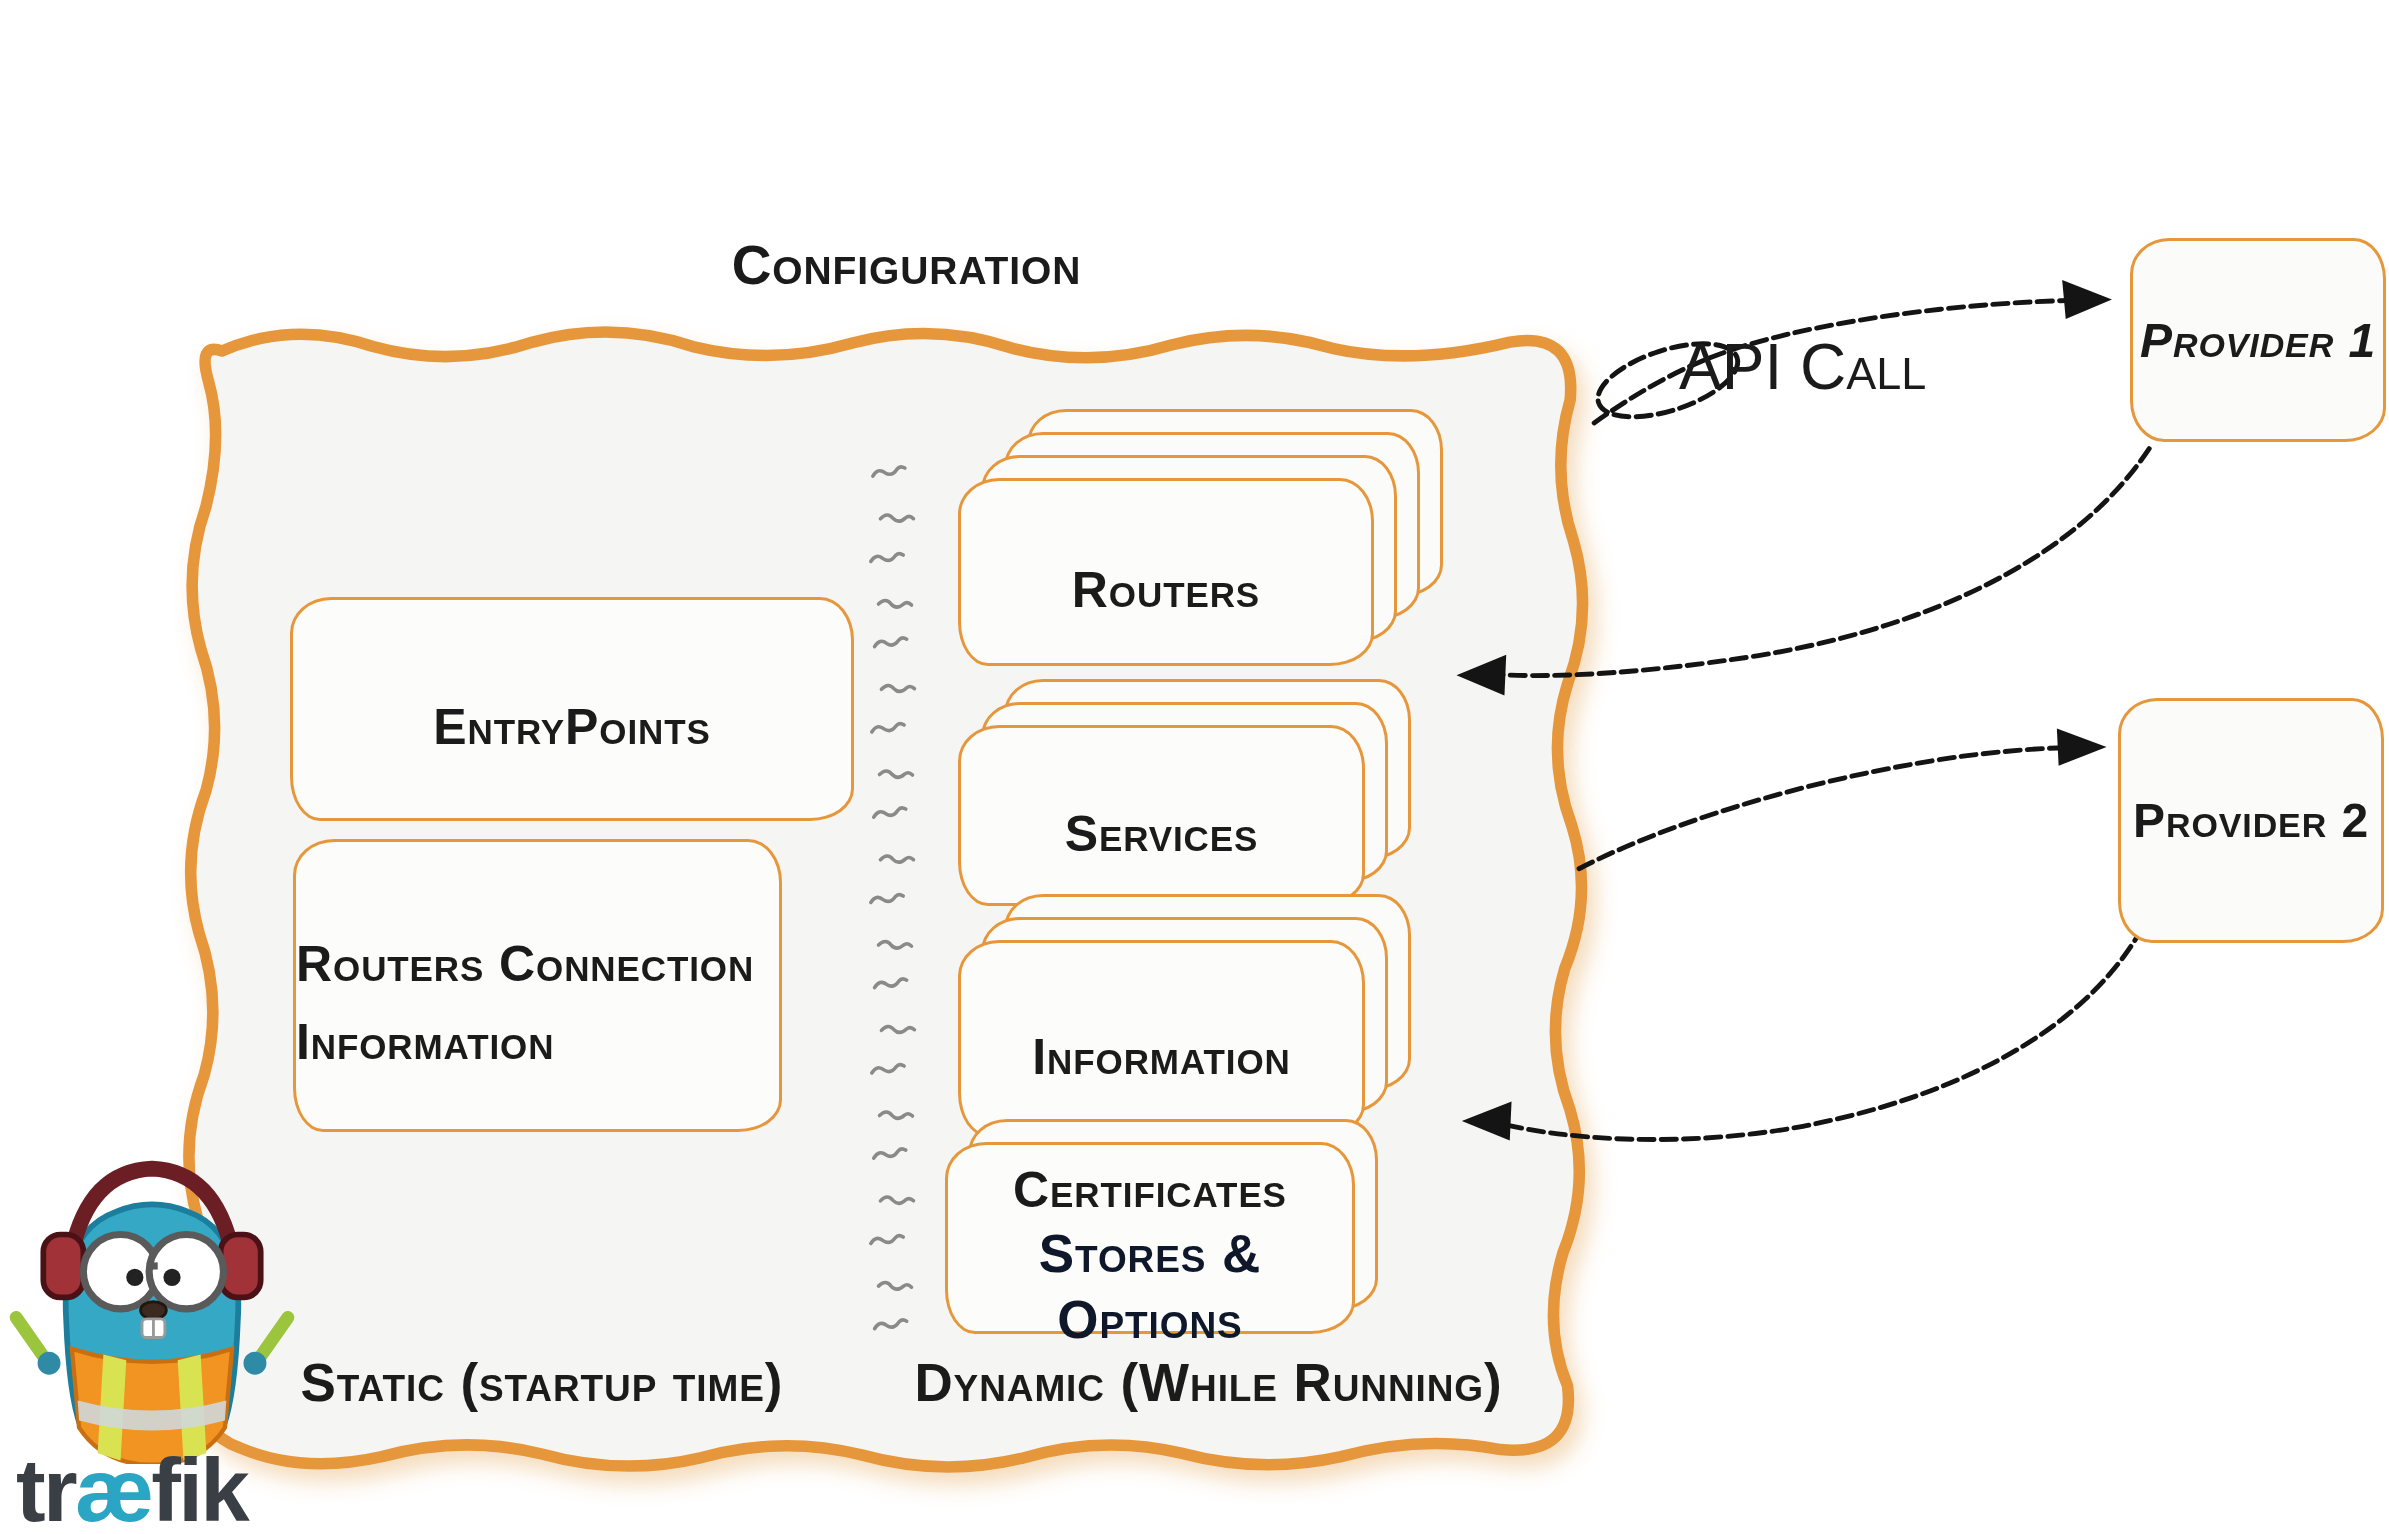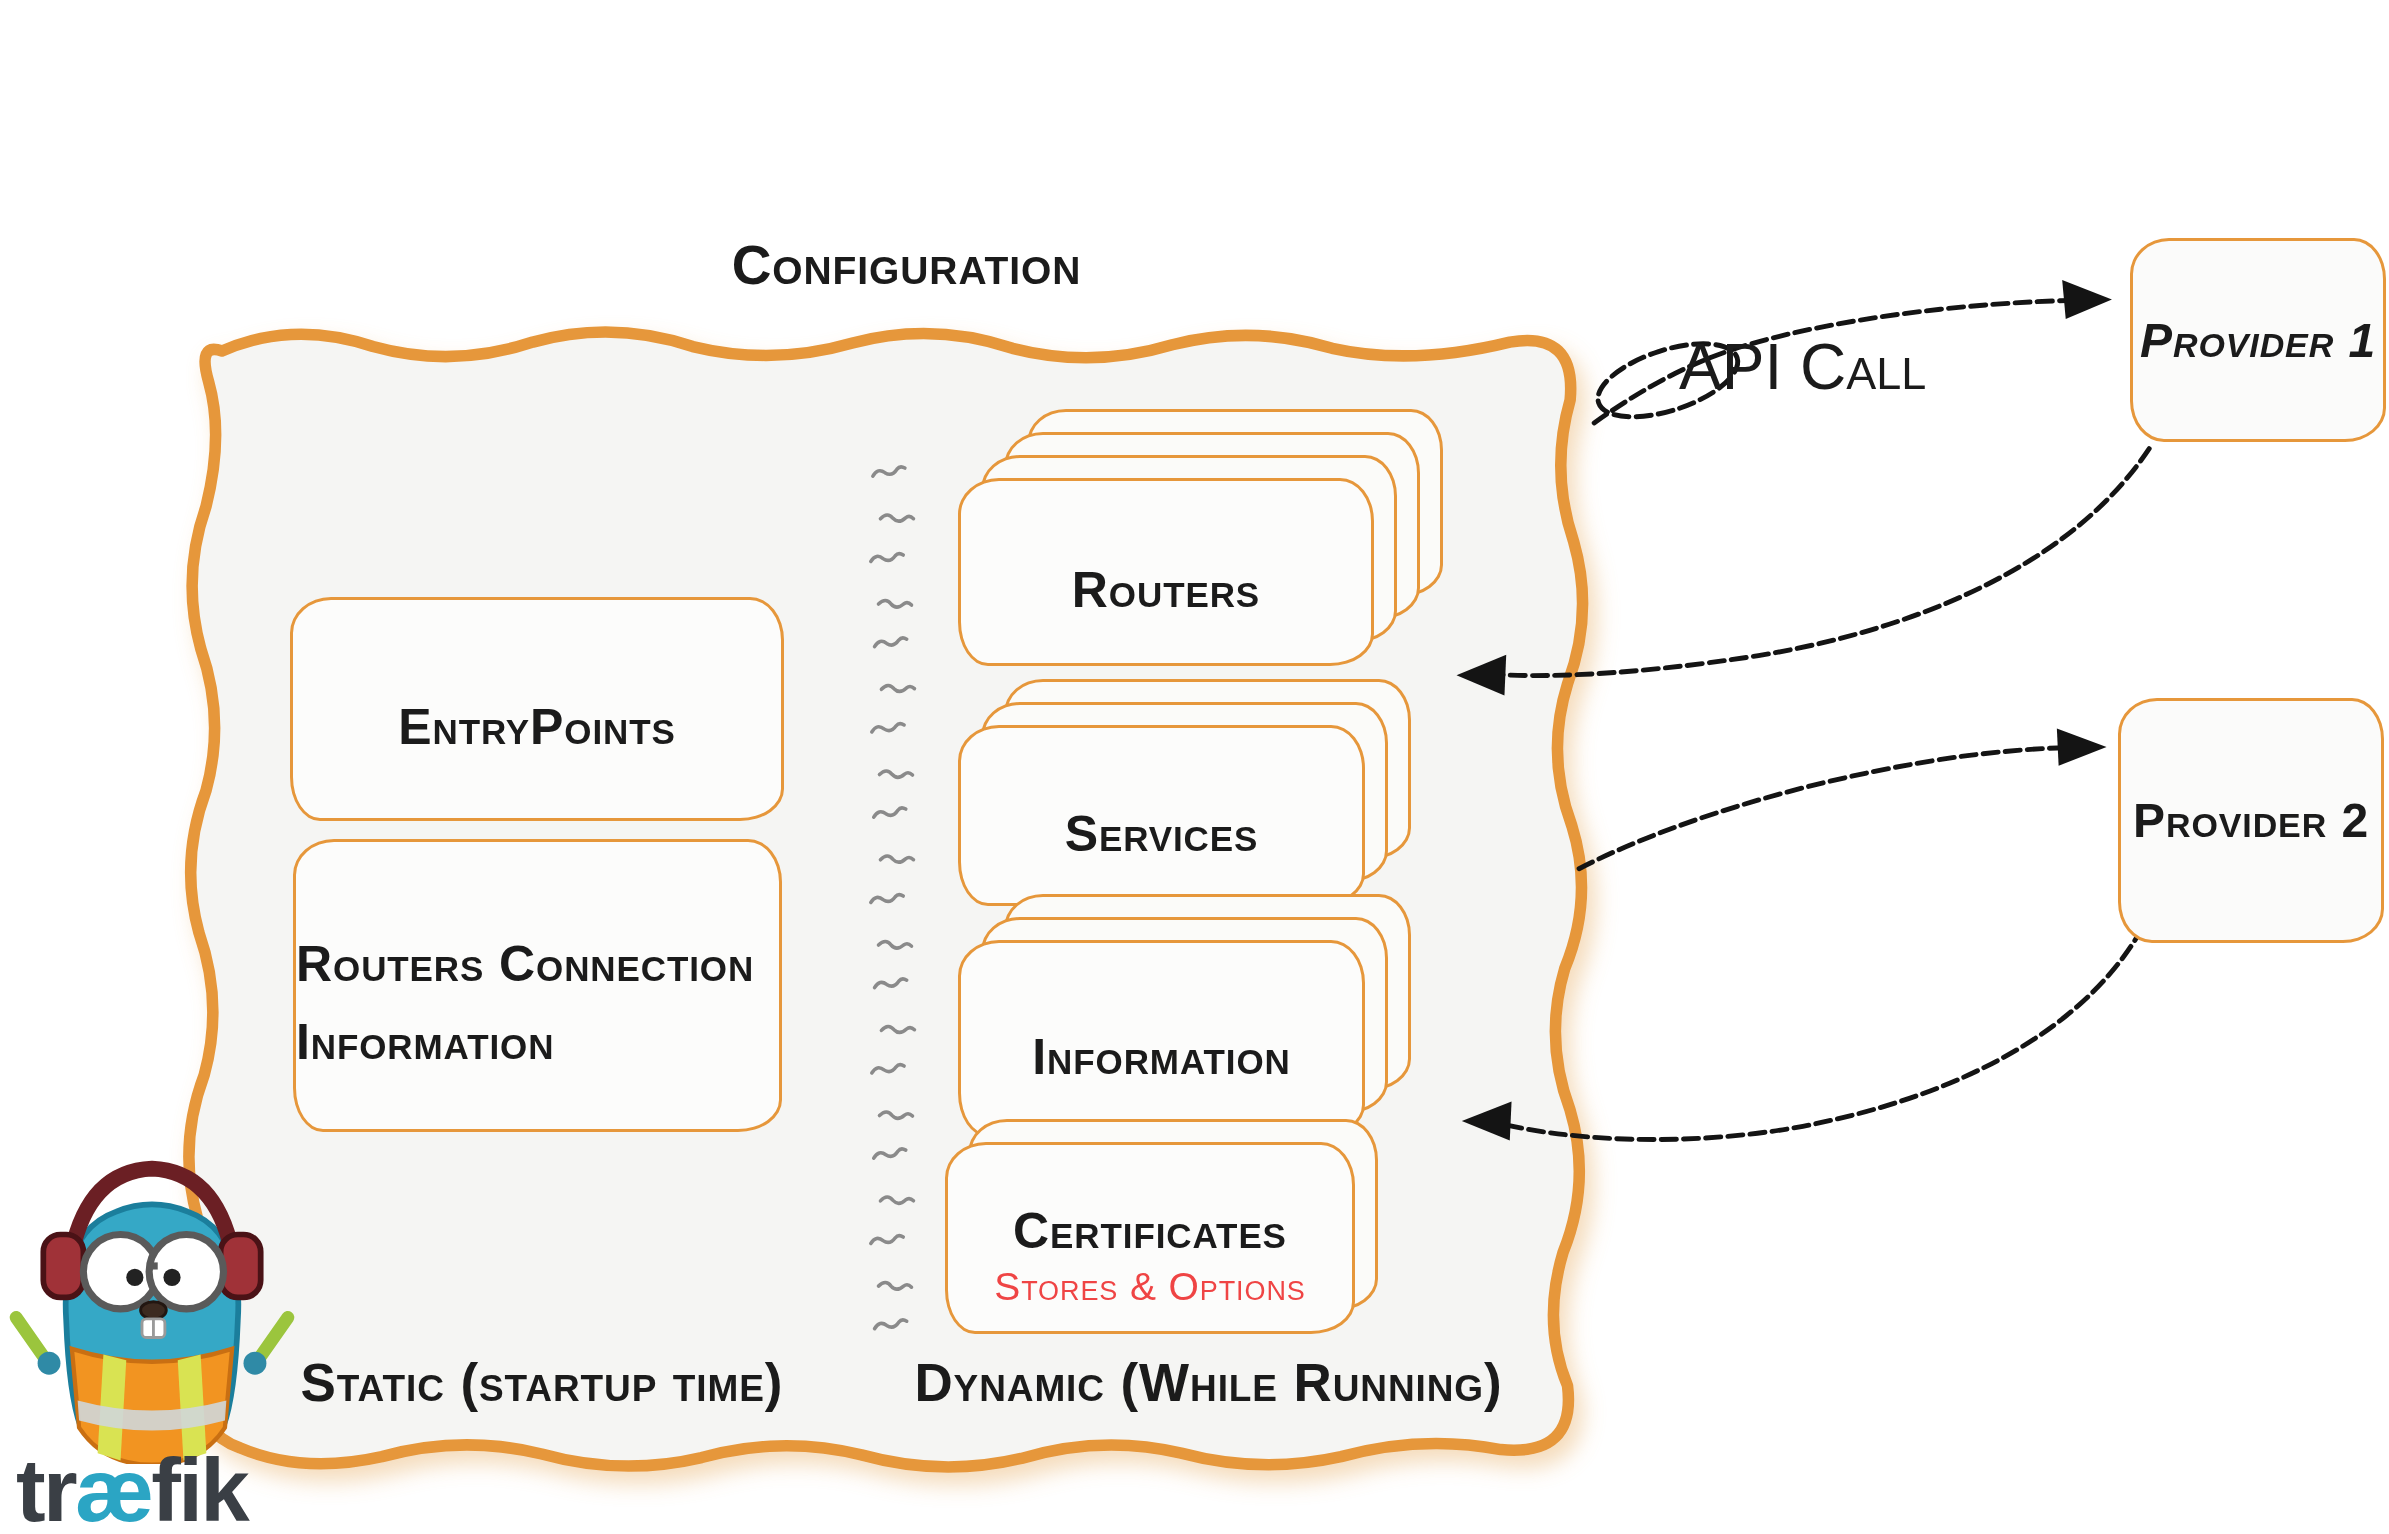--- a/index.html
+++ b/index.html
@@ -26,21 +26,21 @@
     border:3.6px solid #e6973b;
     border-radius: 39px 32px 43px 32px / 34px 41px 32px 43px;
     box-sizing:border-box;
   }
   .stack .sheet.o1 { transform: translate(23px,-23px); }
   .stack .sheet.o2 { transform: translate(46px,-46px); }
   .stack .sheet.o3 { transform: translate(69px,-69px); }
   .stack .card { left:0; top:0; right:0; bottom:0; }
 
   .box-label { font-size:50px; font-weight:600; letter-spacing:0.9px; color:#1b1b1b;margin-top:36px; }
-  .sub-label { font-size:39px; font-weight:400; letter-spacing:0.9px; color:#ef4444; }
+  .sub-label { font-size:53px; font-weight:700; letter-spacing:0.9px; color:#0f172a; }
 
   .title {
     position:absolute; left:702px; top:233px; width:409px;
     text-align:center; font-size:55px; font-weight:600; letter-spacing:0.9px;
     z-index:3;
   }
   .caption {
     position:absolute; font-size:53px; font-weight:600; letter-spacing:0.9px;
     text-align:center; z-index:3;
   }
@@ -152,21 +152,21 @@
       <path class="arr" d="M 2424 1022 C 2360 1160 2200 1235 2030 1268 C 1900 1292 1760 1285 1674 1261"></path>
       <polygon class="ah" points="1646,1262 1702,1240 1700,1284"></polygon>
     </g>
   </svg>
 
   <div class="title sc">Configuration</div>
   <div class="caption static sc">Static (startup time)</div>
   <div class="caption dynamic sc">Dynamic (While Running)</div>
   <div class="api-call-label sc">API Call</div>
 
-  <div class="card" style="left:290px; top:597px; width:494px; height:224px;">
+  <div class="card" style="left:290px; top:597px; width:564px; height:224px;">
     <span class="box-label sc">EntryPoints</span>
   </div>
 
   <div class="card" style="left:293px; top:839px; width:489px; height:293px;">
     <span class="box-label sc provider-info-text">Routers Connection Information</span>
   </div>
 
   <div class="stack" style="left:958px; top:478px; width:416px; height:188px;">
     <div class="sheet o3"></div>
     <div class="sheet o2"></div>

